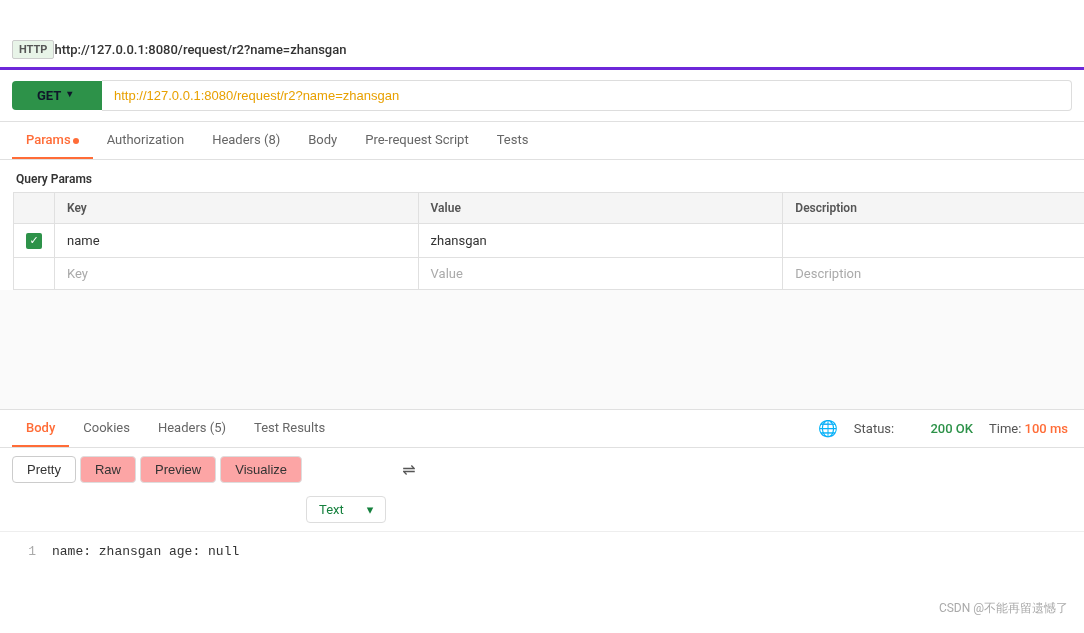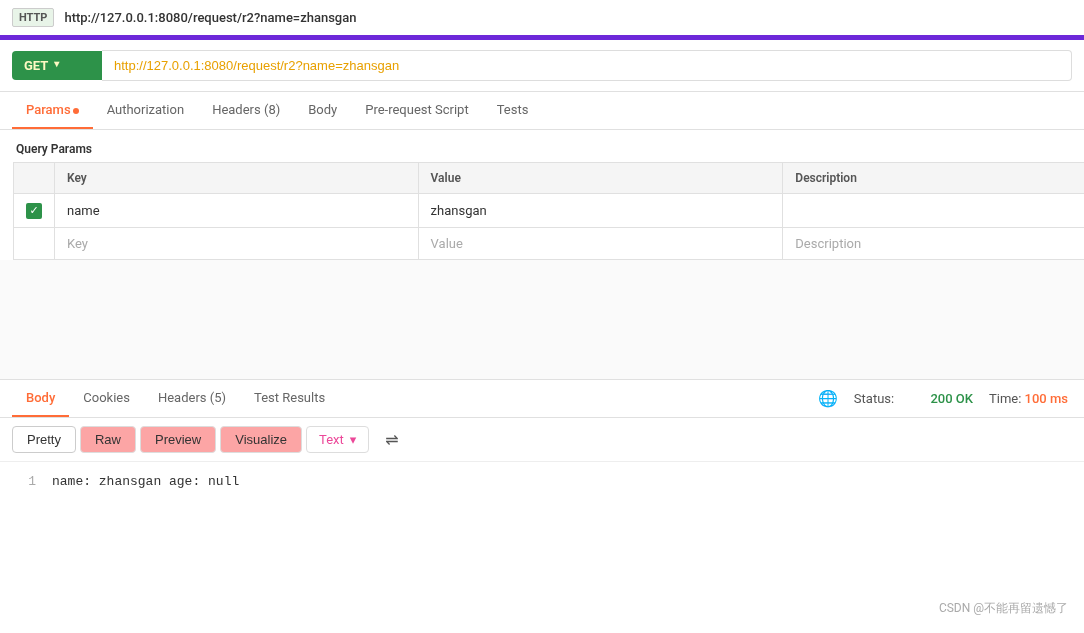--- a/index.html
+++ b/index.html
@@ -8,23 +8,23 @@
       font-size: 13px;
       background: #fff;
       color: #333;
     }
 
     
     .top-bar {
       display: flex;
       align-items: center;
       padding: 8px 12px;
-      border-bottom: 5px solid #6d28d9;
-      background: #fff;
-      gap: 10px;
+      border-bottom: 3px solid #6d28d9;
+      background: #fff;
+      margin-top: 32px;
     }
     .http-badge {
       background: #e8f4e8;
       border: 1px solid #ccc;
       color: #555;
       padding: 2px 6px;
       font-size: 11px;
       font-weight: bold;
       border-radius: 2px;
     }
@@ -39,22 +39,22 @@
       display: flex;
       align-items: center;
       padding: 10px 12px;
       border-bottom: 1px solid #e0e0e0;
       gap: 0;
     }
     .method-select {
       display: flex;
       align-items: flex-start;
       background: #2d9249;
-      color: #fef9c3;
-      padding: 7px 12px;
+      color: #0f172a;
+      padding: 7px 25px;
       border-radius: 4px 0 0 4px;
       cursor: pointer;
       font-weight: bold;
       font-size: 13px;
       gap: 6px;
       min-width: 90px;
     }
     .method-select .chevron {
       font-size: 10px;
     }
@@ -226,22 +226,23 @@
     }
     .format-dropdown {
       display: flex;
       align-items: center;
       padding: 5px 12px;
       border: 1px solid #ddd;
       border-radius: 4px;
       cursor: pointer;
       font-size: 13px;
       background: #fff;
-      color: #ec4899;
-      gap: 6px;
+      color: #15803d;
+      gap: 23px;
+      margin-top: 40px;
     }
     .wrap-icon {
       margin-left: 8px;
       cursor: pointer;
       color: #555;
       font-size: 16px;
       padding: 4px;
     }
 
     

